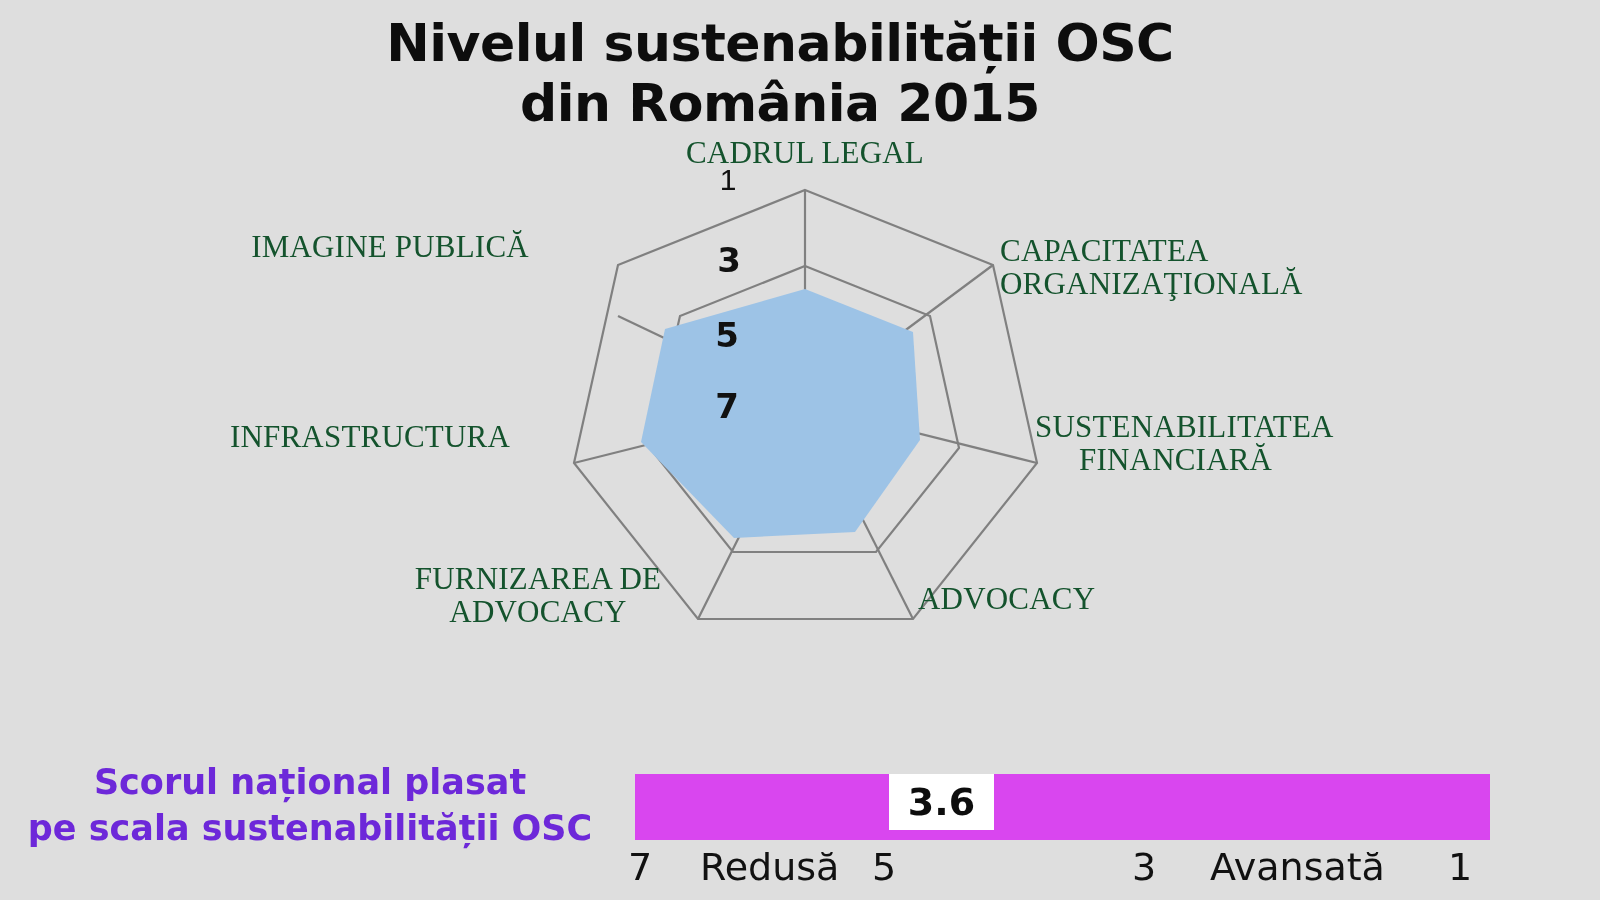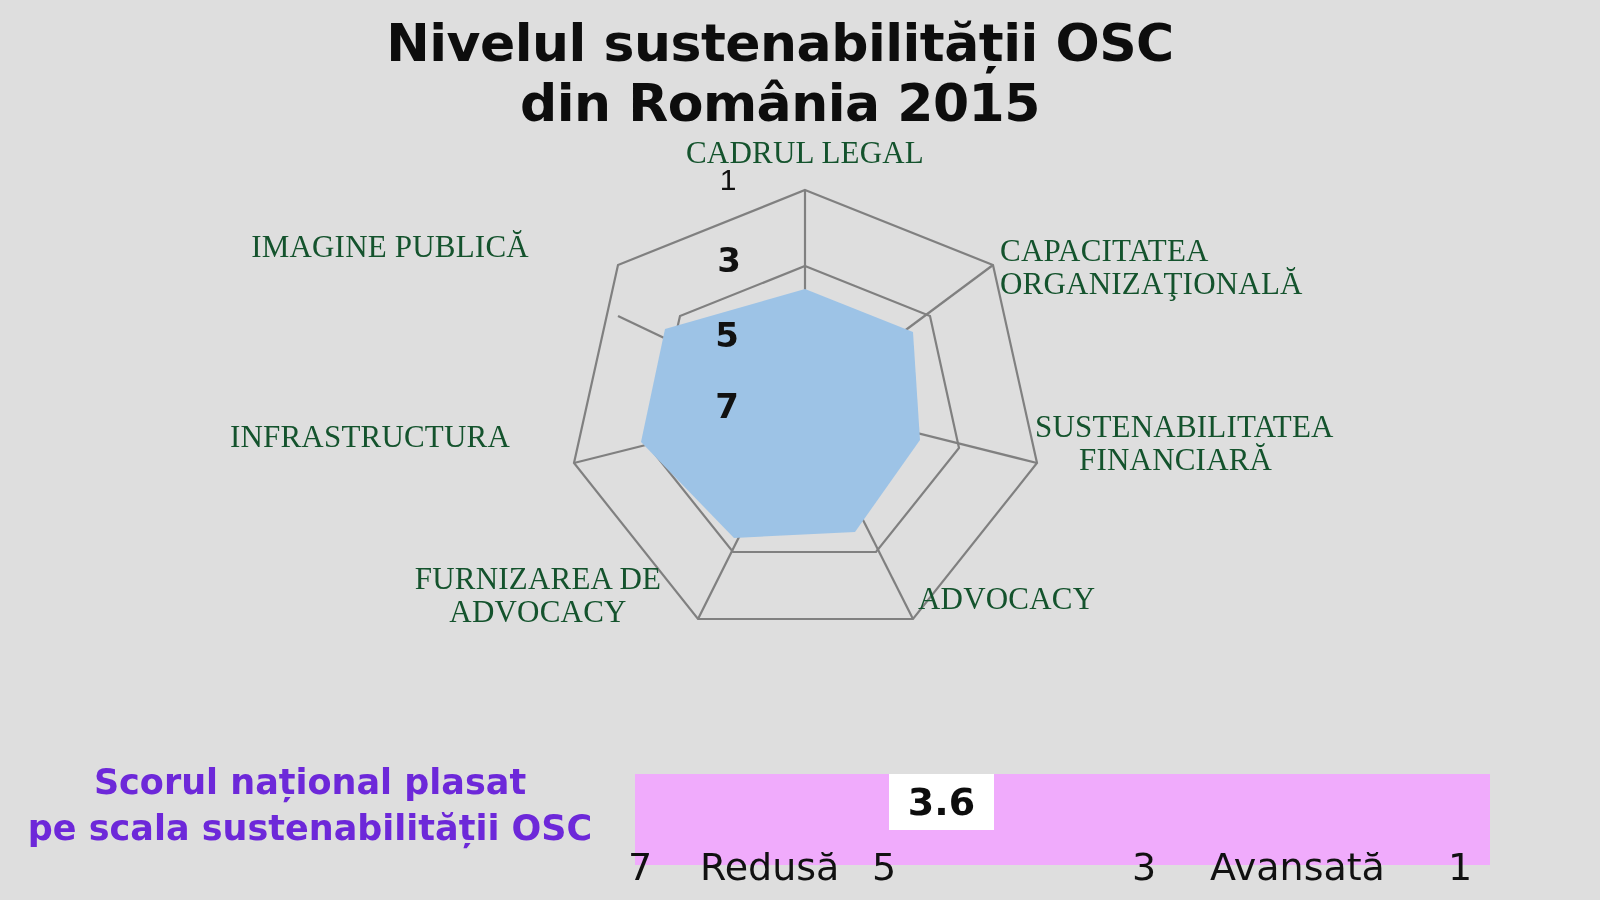--- a/index.html
+++ b/index.html
@@ -81,22 +81,22 @@
     line-height: 1.3;
     color: #6d28d9;
   }
   #scale-caption .cline { display: block; }
 
   #scale-bar {
     position: absolute;
     left: 635px;
     top: 774px;
     width: 855px;
-    height: 91px;
-    background: #f0abfc;
+    height: 66px;
+    background: #d946ef;
   }
   #score-chip {
     position: absolute;
     left: 254px;
     top: 0px;
     width: 105px;
     height: 56px;
     background: #ffffff;
     display: flex;
     align-items: center;

